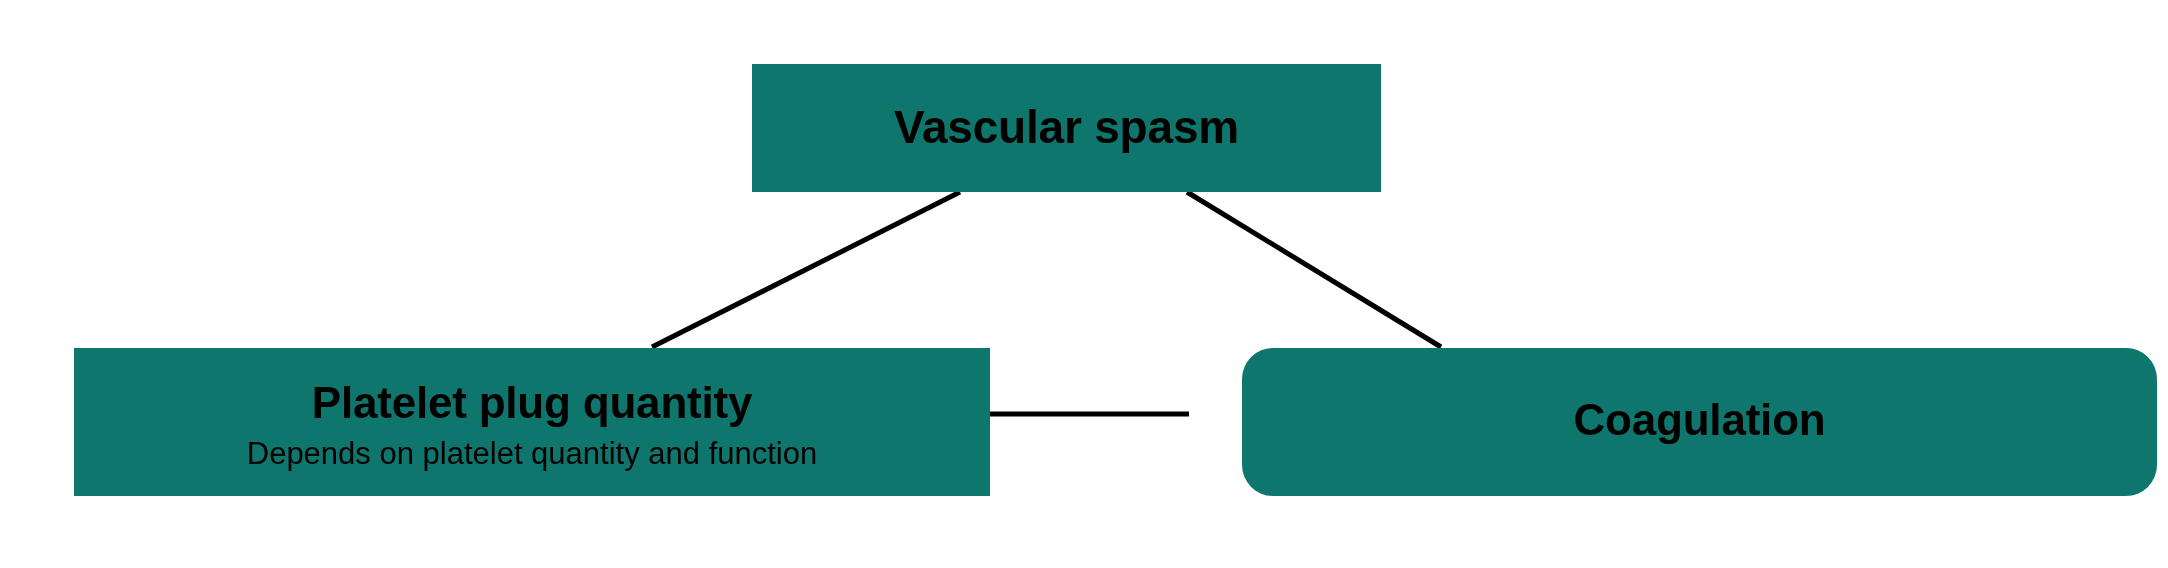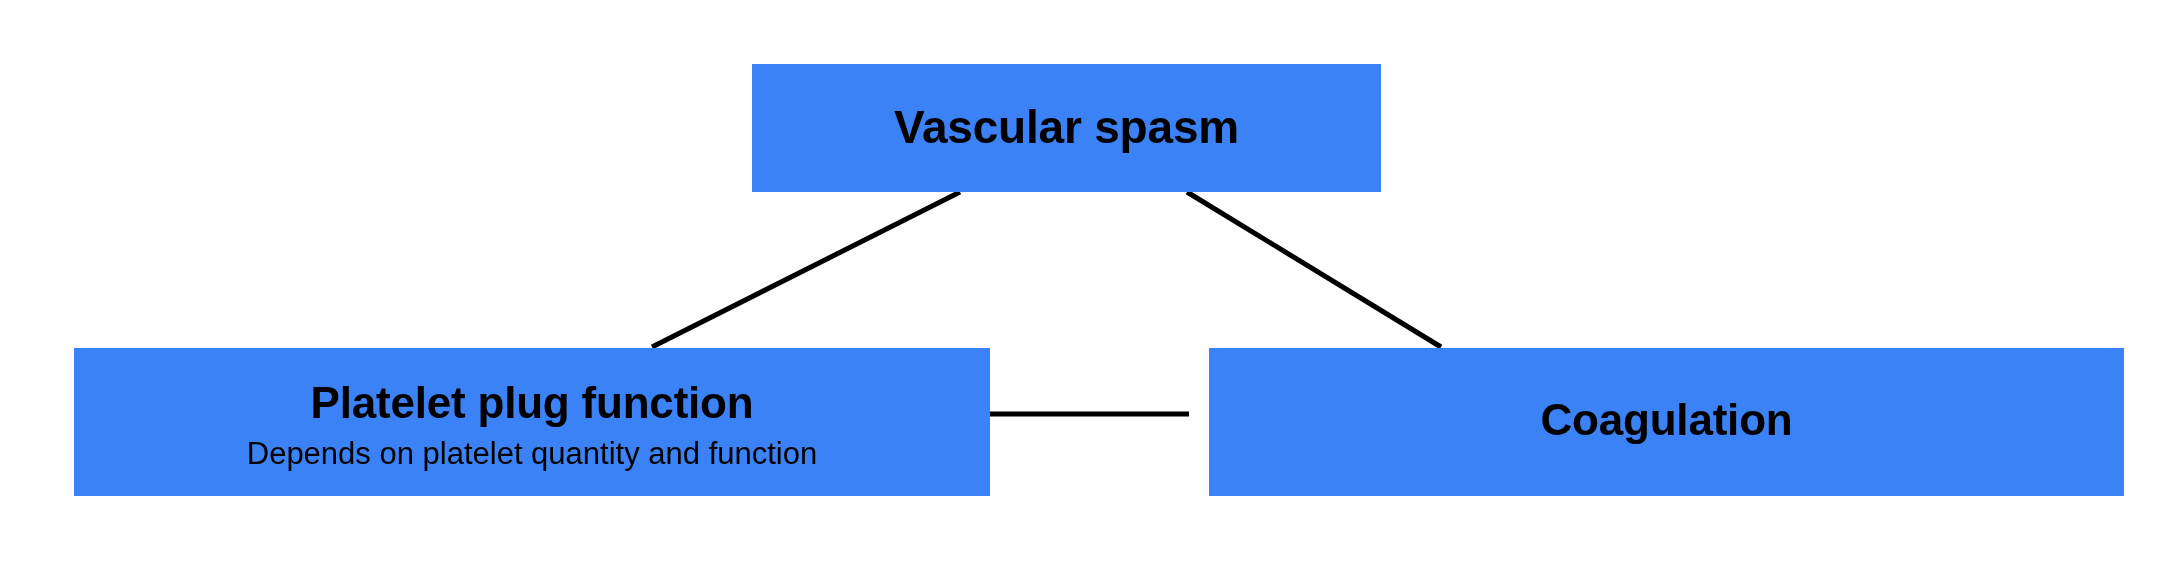--- a/index.html
+++ b/index.html
@@ -20,21 +20,21 @@
   #connectors {
     position: absolute;
     left: 0;
     top: 0;
     width: 2168px;
     height: 568px;
     pointer-events: none;
   }
   .node {
     position: absolute;
-    background: #3b82f6;
+    background: #0f766e;
     display: flex;
     flex-direction: column;
     align-items: center;
     justify-content: center;
     box-sizing: border-box;
     text-align: center;
     color: #000000;
   }
   .node-title {
     font-weight: bold;
@@ -72,25 +72,26 @@
   #node-platelet-plug .node-title {
     font-size: 44px;
     margin-bottom: 10px;
   }
   #node-platelet-plug .node-subtitle {
     font-size: 31px;
   }
 
   
   #node-coagulation {
-    left: 1209px;
+    left: 1242px;
     top: 348px;
     width: 915px;
     height: 148px;
     padding-top: 6px;
+    border-radius: 31px;
   }
   #node-coagulation .node-title {
     font-size: 44px;
     margin-bottom: 10px;
   }
   #node-coagulation .node-subtitle {
     font-size: 31px;
   }
 </style>
 </head>
@@ -102,21 +103,21 @@
     <line x1="652" y1="347" x2="960" y2="192" stroke="#000000" stroke-width="5" stroke-linecap="butt"></line>
     <line x1="1187" y1="192" x2="1441" y2="347" stroke="#000000" stroke-width="5" stroke-linecap="butt"></line>
     <line x1="990" y1="414" x2="1189" y2="414" stroke="#000000" stroke-width="5" stroke-linecap="butt"></line>
   </svg>
 
   <div class="node" id="node-vascular-spasm">
     <div class="node-title">Vascular spasm</div>
   </div>
 
   <div class="node" id="node-platelet-plug">
-    <div class="node-title">Platelet plug function</div>
+    <div class="node-title">Platelet plug quantity</div>
     <div class="node-subtitle">Depends on platelet quantity and function</div>
   </div>
 
   <div class="node" id="node-coagulation">
     <div class="node-title">Coagulation</div>
   </div>
 
 </div>
 
 </body></html>

